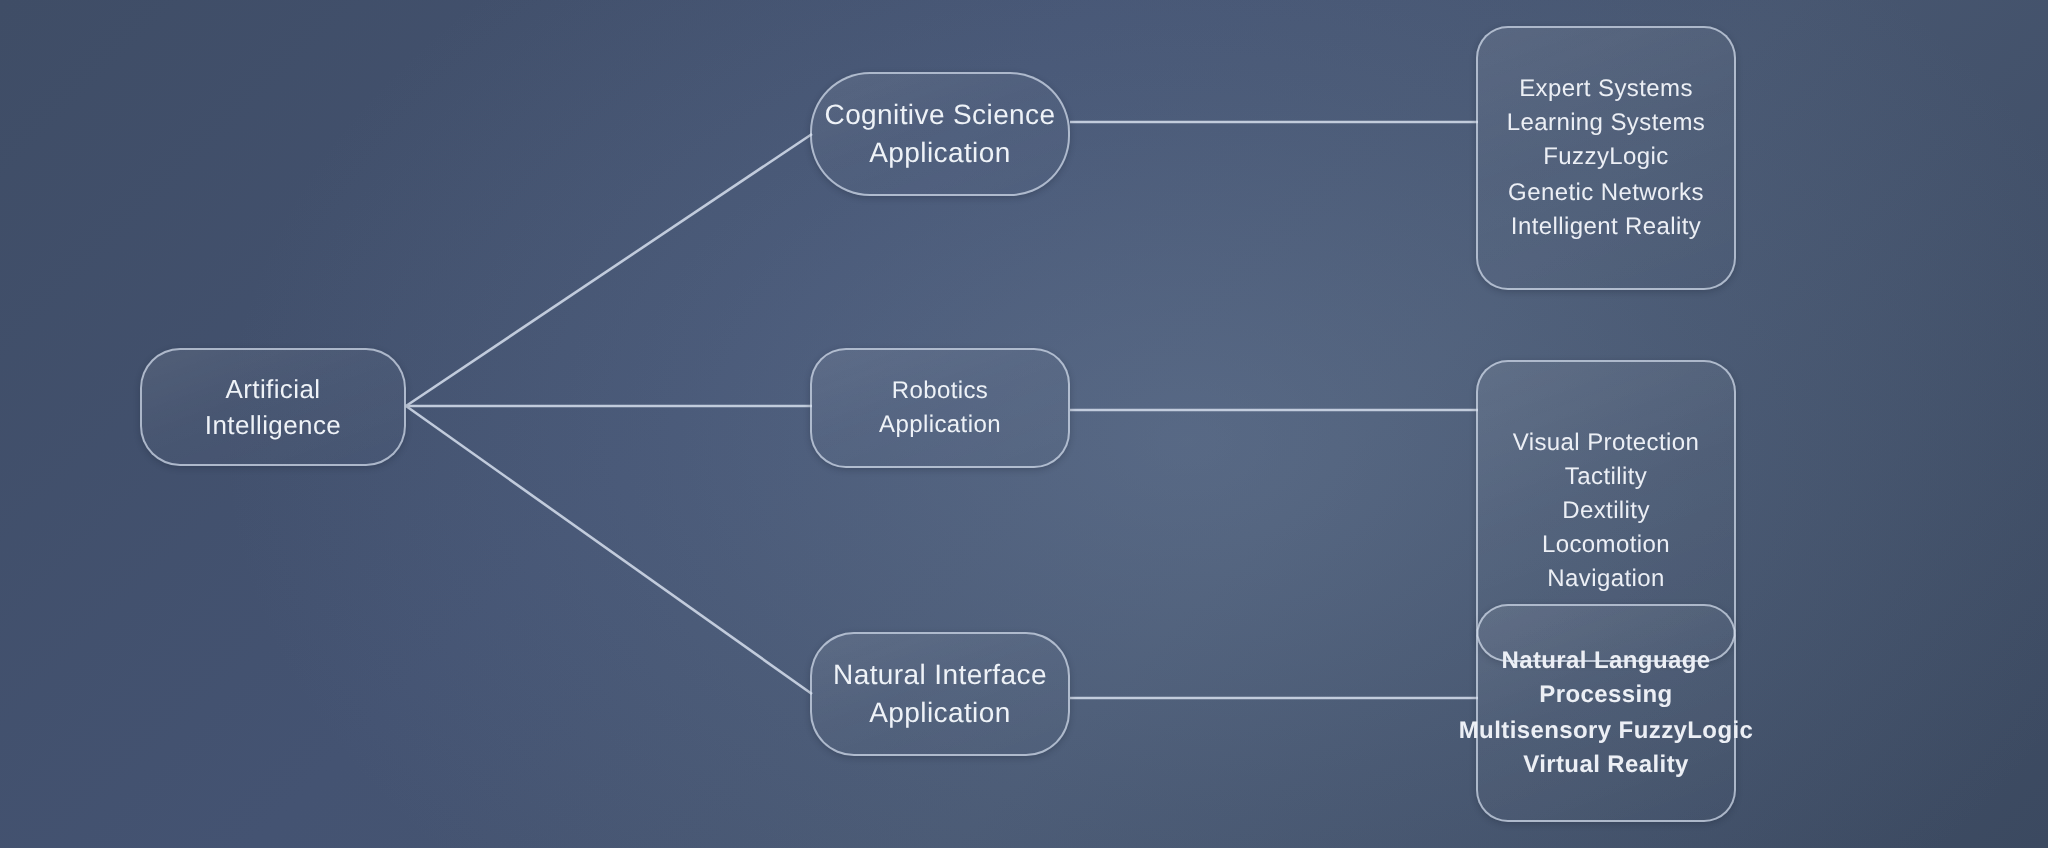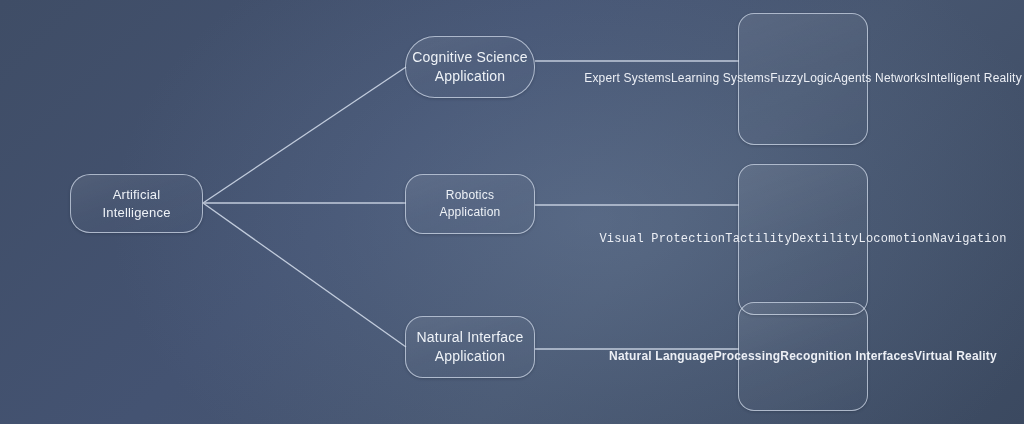--- a/index.html
+++ b/index.html
@@ -65,38 +65,38 @@
     width: 130px;
     height: 60px;
     font-size: 12px;
   }
   #branch-natural {
     left: 405px;
     top: 316px;
     width: 130px;
     height: 62px;
     font-size: 14px;
+    border-radius: 22px;
   }
   .list-node {
     left: 738px;
     width: 130px;
     border-radius: 16px;
-    flex-direction: row;
+    flex-direction: column;
     justify-content: center;
     padding: 6px 4px;
     font-size: 12px;
   }
   #list-cognitive {
     top: 13px;
     height: 132px;
   }
   #list-robotics {
-    top: 164px;
+    top: 180px;
     height: 151px;
-    font-family: Liberation Mono, monospace;
   }
   #list-natural {
     top: 302px;
     height: 109px;
     font-weight: bold;
   }
   .list-item {
     line-height: 1.42;
     white-space: nowrap;
     color: #eceff5;
@@ -135,32 +135,32 @@
 
   <div class="node" id="branch-natural">
     <span class="node-label">Natural Interface
 Application</span>
   </div>
 
   <div class="node list-node" id="list-cognitive">
     <div class="list-item">Expert Systems</div>
     <div class="list-item">Learning Systems</div>
     <div class="list-item">FuzzyLogic</div>
-    <div class="list-item">Agents Networks</div>
+    <div class="list-item">Genetic Networks</div>
     <div class="list-item">Intelligent Reality</div>
   </div>
 
   <div class="node list-node" id="list-robotics">
     <div class="list-item">Visual Protection</div>
     <div class="list-item">Tactility</div>
     <div class="list-item">Dextility</div>
     <div class="list-item">Locomotion</div>
     <div class="list-item">Navigation</div>
   </div>
 
   <div class="node list-node" id="list-natural">
     <div class="list-item">Natural Language</div>
     <div class="list-item">Processing</div>
-    <div class="list-item">Recognition Interfaces</div>
+    <div class="list-item">Multisensory FuzzyLogic</div>
     <div class="list-item">Virtual Reality</div>
   </div>
 
 </div>
 
 </body></html>

